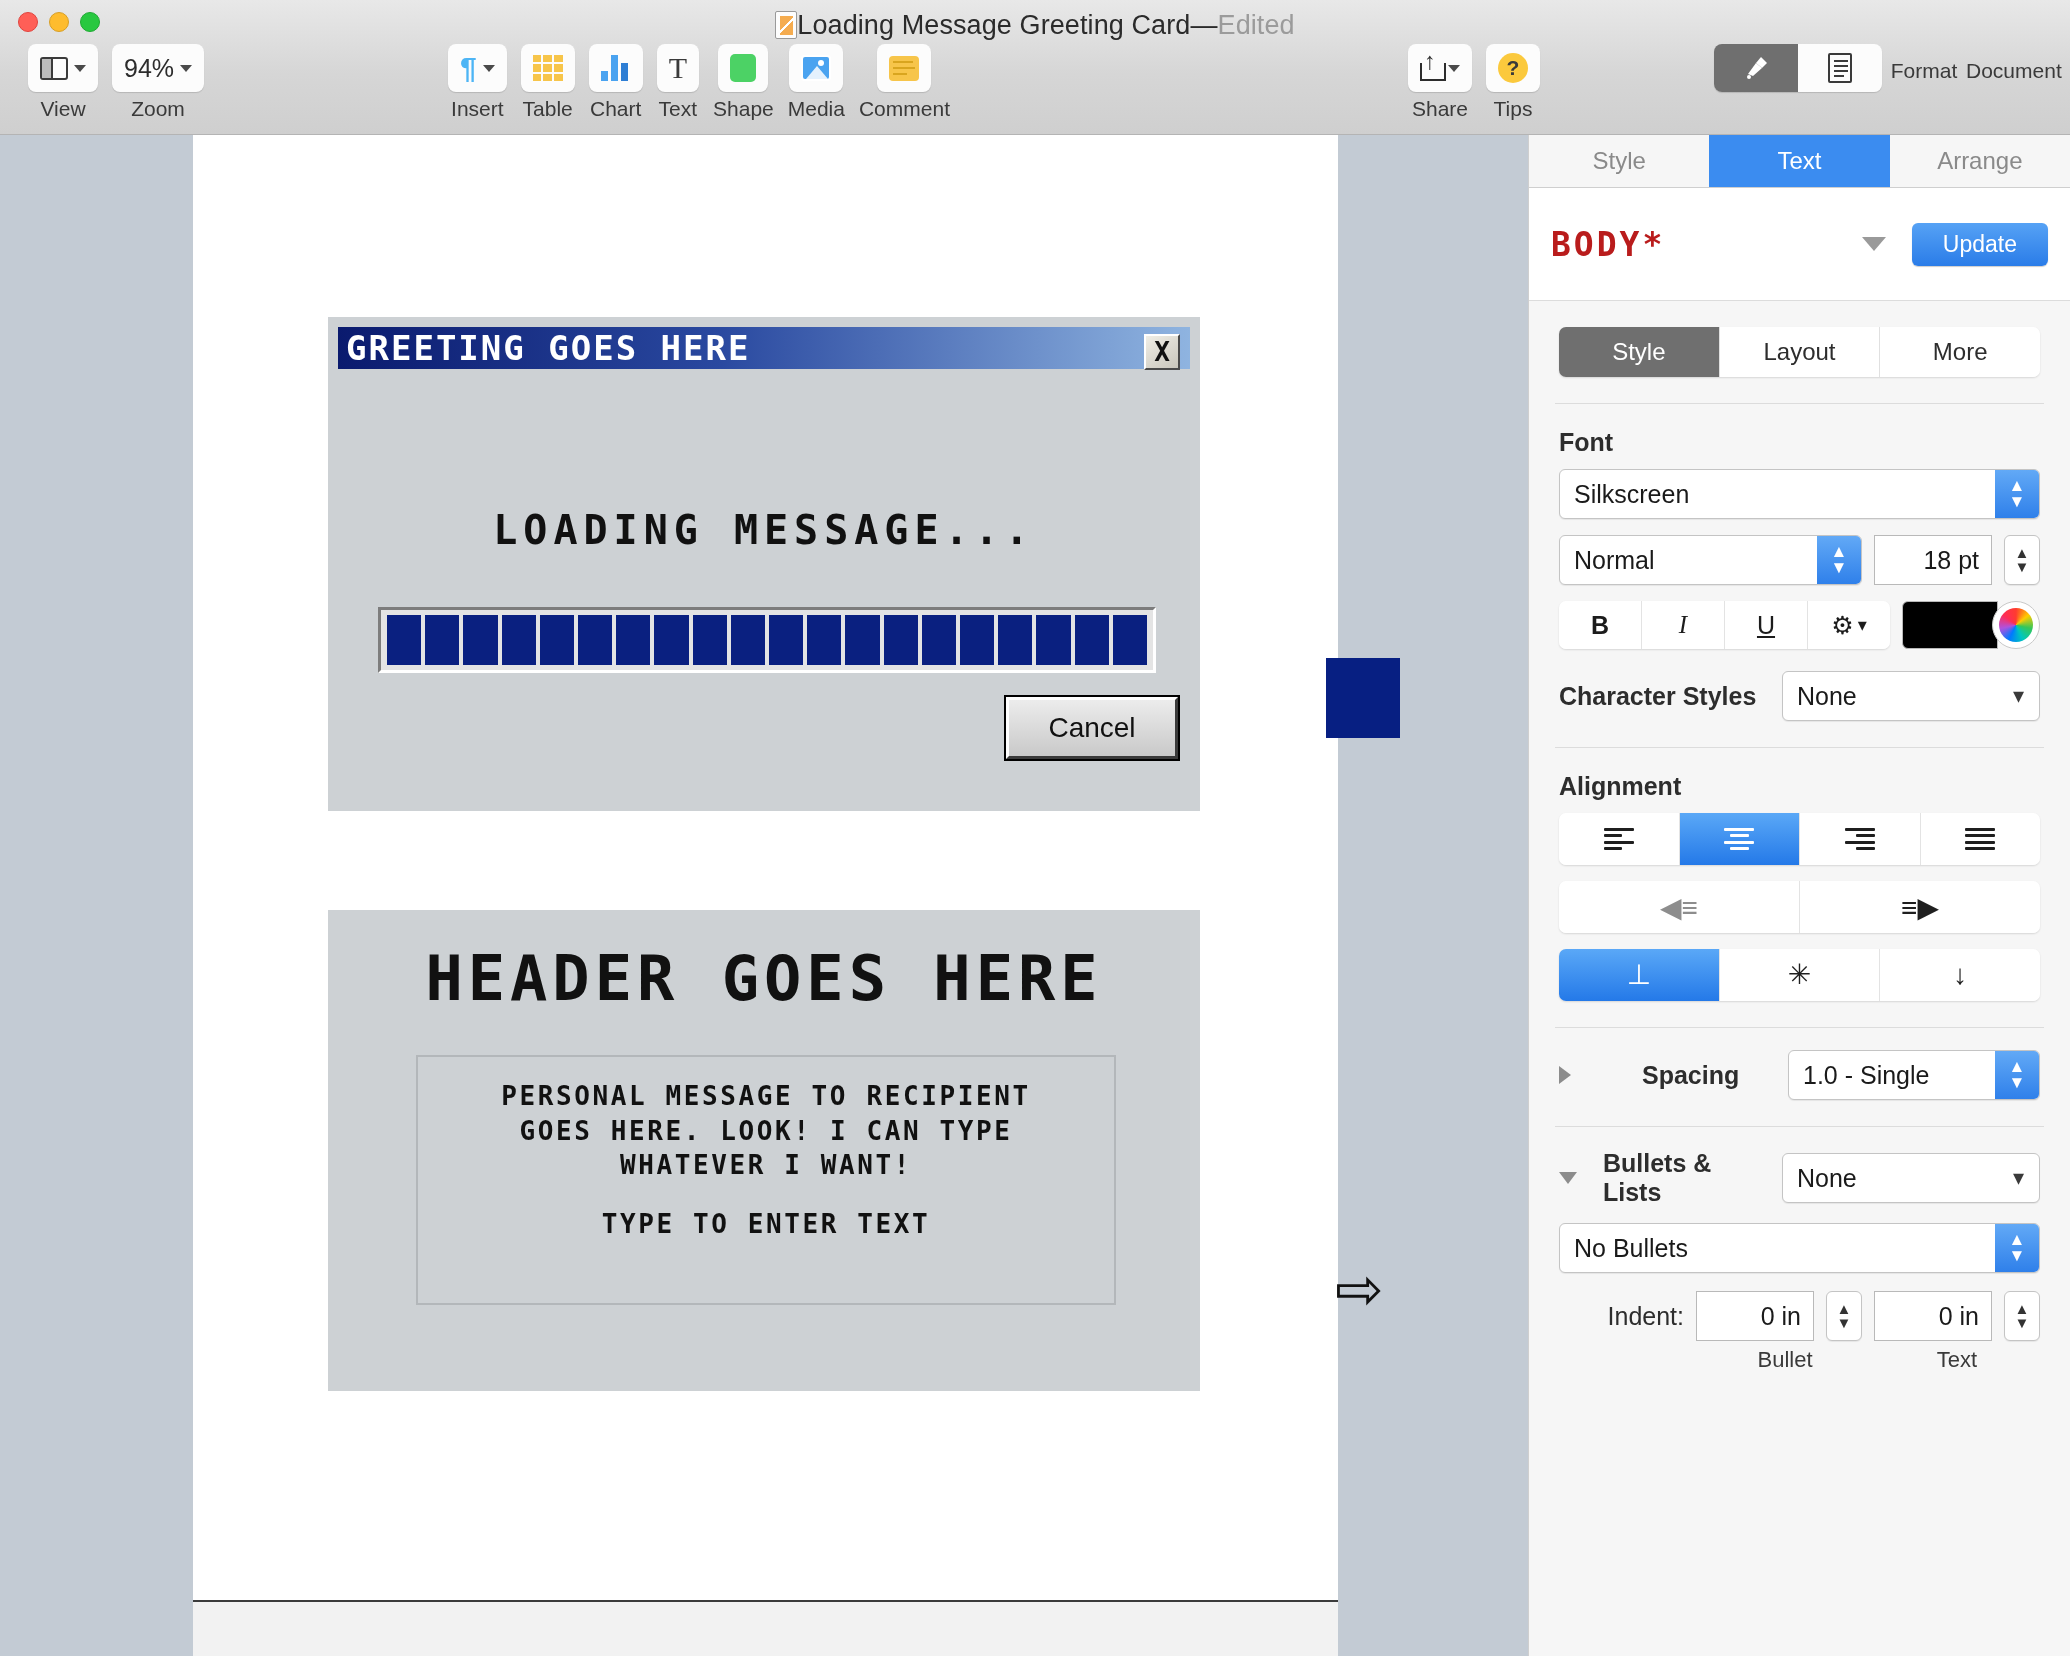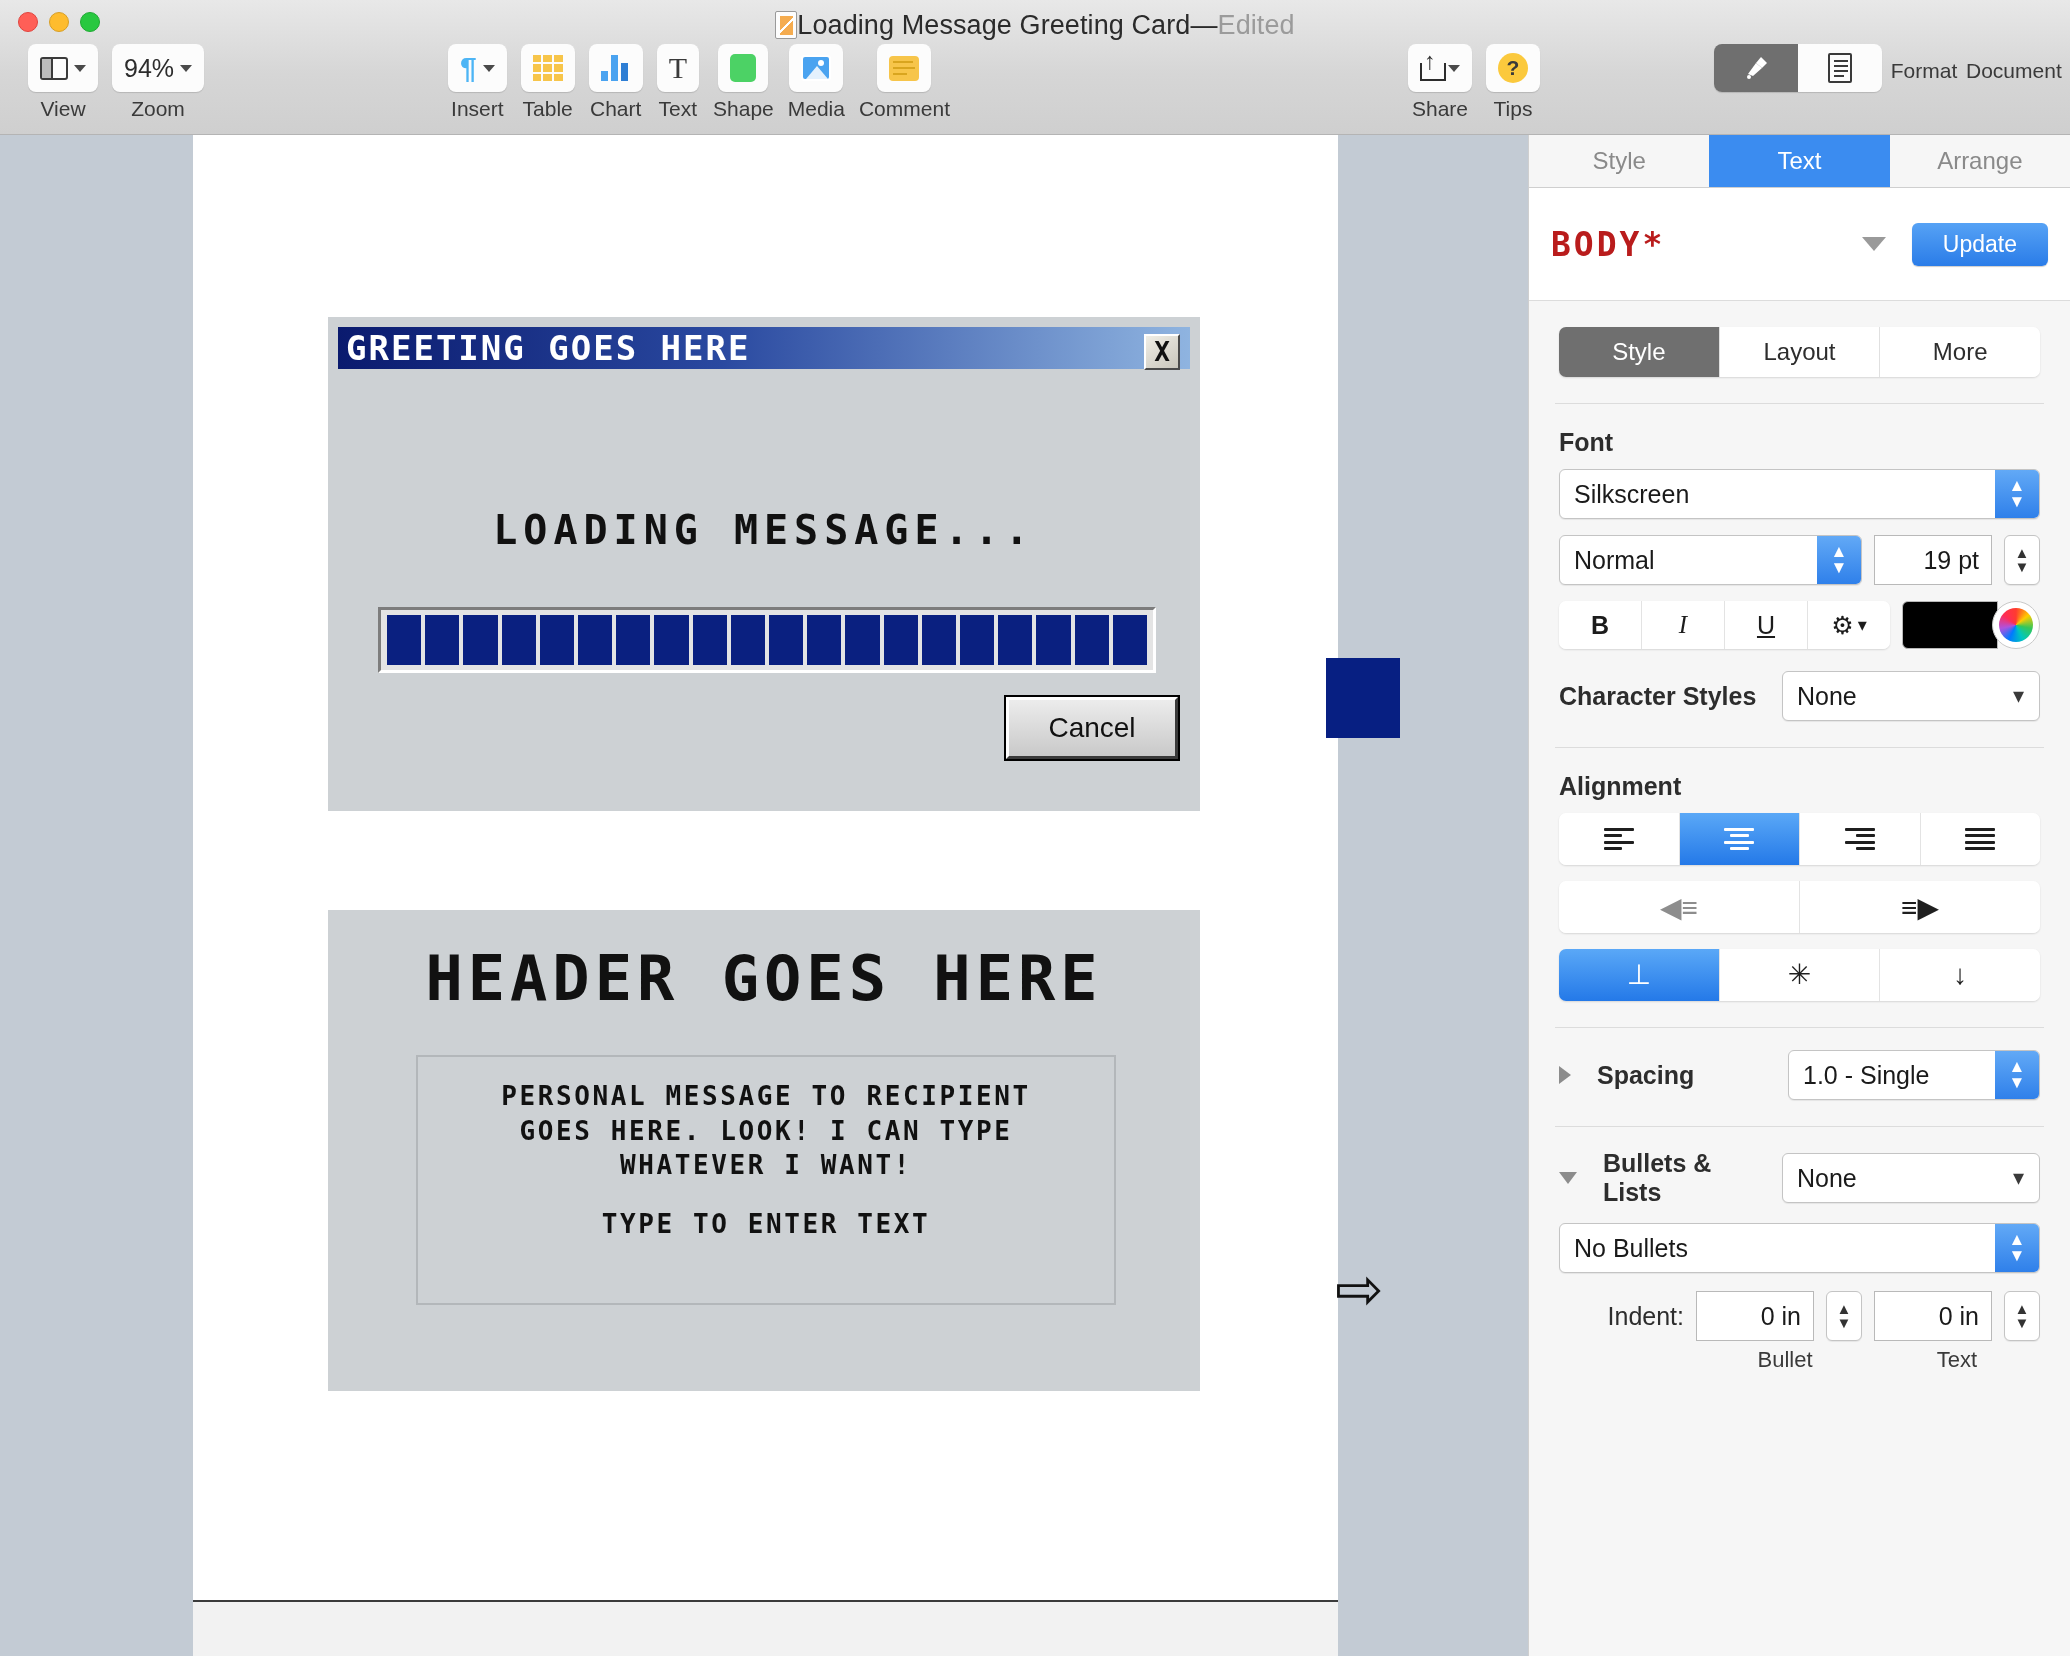--- a/index.html
+++ b/index.html
@@ -490,21 +490,21 @@
   </div>
 
   <div class="row" style="margin-top:16px;">
     <div class="field" style="flex:1; margin:0; position:relative;">
       <div class="combo">Normal</div>
       <div class="stepper-blue">
           <span>▲</span>
           <span>▼</span>
         </div>
     </div>
-    <div class="numbox" style="width:118px;">19 pt</div>
+    <div class="numbox" style="width:118px;">18 pt</div>
     <div class="stepper-plain">
         <span>▲</span>
         <span>▼</span>
       </div>
   </div>
 
   <div class="row" style="margin-top:16px;">
     <div class="biu">
       <div style="font-weight:bold;">B</div>
       <div style="font-style:italic;font-family:'Liberation Serif',serif;">I</div>
@@ -587,21 +587,21 @@
     </div>
     <div>
       <span class="vt">↓</span>
     </div>
   </div>
 
   <div class="divider"></div>
 
   <div class="row" style="margin-top:22px;">
     <span class="disclosure-r" style="margin-right:14px;"></span>
-    <span class="lbl" style="flex:1;">Spacing</span>
+    <span class="lbl" style="flex:1;margin-left:45px;">Spacing</span>
     <div style="position:relative;width:252px;">
       <div class="combo">1.0 - Single</div>
       <div class="stepper-blue">
           <span>▲</span>
           <span>▼</span>
         </div>
     </div>
   </div>
 
   <div class="divider"></div>

